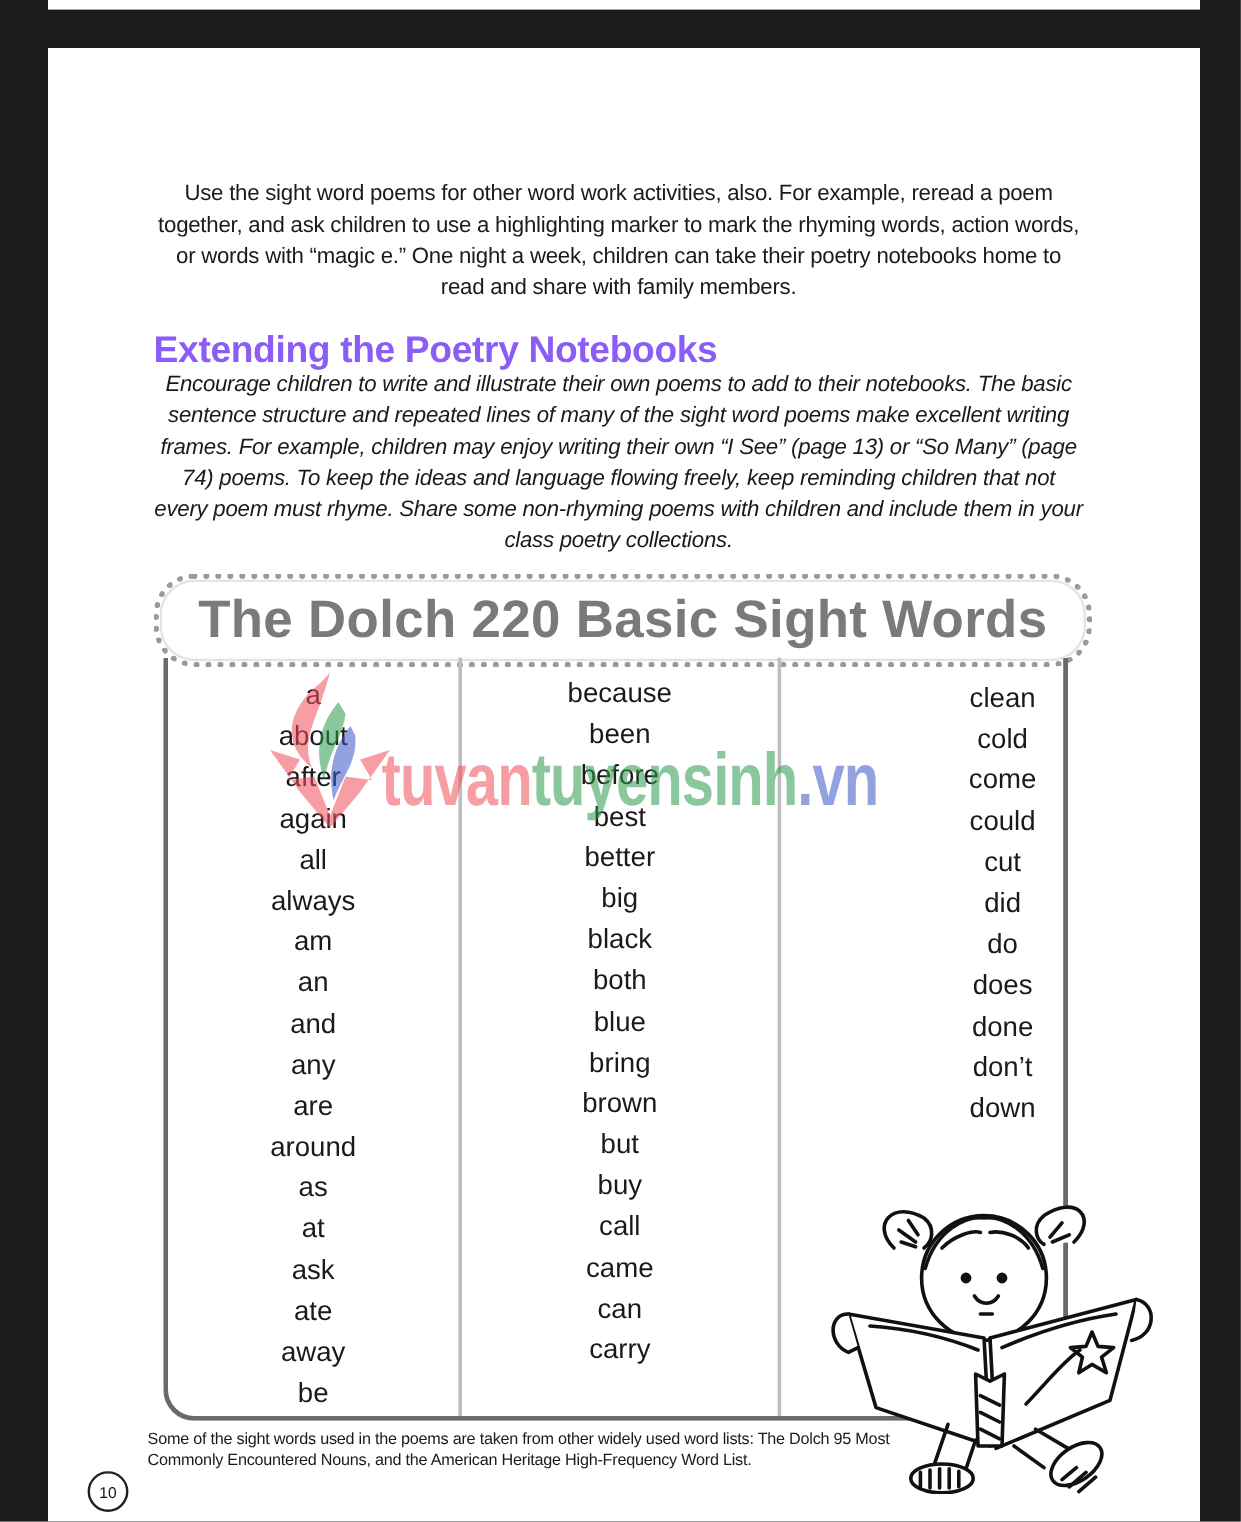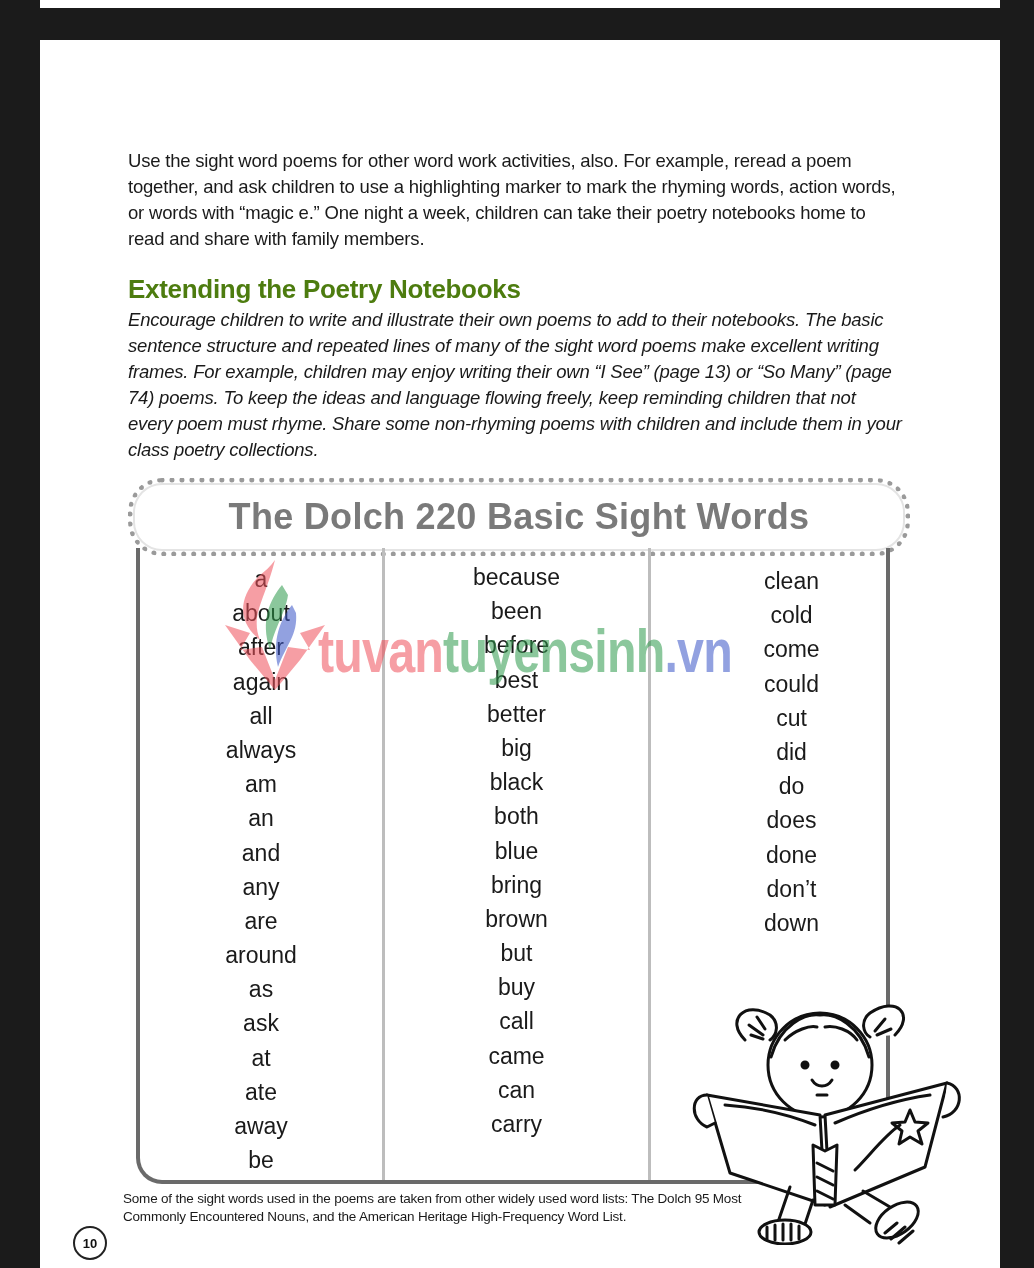--- a/index.html
+++ b/index.html
@@ -14,38 +14,39 @@
     background: #ffffff;
   }
   .page {
     position: absolute; left: 40px; top: 40px; width: 960px; height: 1228px;
     background: #ffffff; overflow: hidden;
   }
   .para {
     position: absolute; left: 88px; width: 775px;
     font-size: 18.5px; line-height: 26px; color: #1a1a1a;
     letter-spacing: -0.2px;
+    text-align: center;
   }
   .p1 { top: 108px; }
   .heading {
     position: absolute; left: 88px; top: 234px;
-    font-size: 26px; font-weight: bold; color: #4d7c0f;
+    font-size: 31px; font-weight: bold; color: #8b5cf6;
     letter-spacing: -0.3px;
   }
   .p2 { top: 267px; font-style: italic; }
 
   .title-banner {
     position: absolute; left: 88px; top: 438px; width: 772px; height: 68px;
     border: 5px dotted #9a9a9a; border-radius: 34px;
     background: #fff;
     box-shadow: 0 0 0 2px #e4e4e4 inset;
     display: flex; align-items: center; justify-content: center;
   }
   .title-text {
-    font-size: 36px; font-weight: bold; color: #7a7a7a;
+    font-size: 44px; font-weight: bold; color: #7a7a7a;
     letter-spacing: 0.3px;
   }
   .word-box {
     position: absolute; left: 96px; top: 508px; width: 746px; height: 632px;
     border-left: 4px solid #6a6a6a; border-right: 4px solid #6a6a6a;
     border-bottom: 4px solid #6a6a6a;
     border-bottom-left-radius: 26px; border-bottom-right-radius: 26px;
     background: transparent;
   }
   .col-divider {
@@ -56,21 +57,21 @@
   .word-col {
     position: absolute; top: 14px; list-style: none; margin: 0; padding: 0;
     text-align: center;
   }
   .word-col li {
     height: 34.2px; line-height: 34.2px;
     font-size: 23px; color: #1a1a1a;
   }
   .col1 { left: 0px; width: 242px; }
   .col2 { left: 245px; width: 263px; top: 12px; text-align: center; }
-  .col3 { left: 511px; width: 281px; top: 16px; }
+  .col3 { left: 511px; width: 281px; top: 16px; padding-left: 44px; }
 
   .watermark {
     position: absolute; left: 180px; top: 515px; height: 140px; width: 560px;
     pointer-events: none;
   }
   .wm-logo { position: absolute; left: 0; top: 0; width: 110px; height: 140px; opacity: 0.55; }
   .wm-text {
     position: absolute; left: 98px; top: 60px;
     font-size: 62px; font-weight: bold; letter-spacing: -1px;
     font-family: "Liberation Sans", sans-serif;
@@ -82,21 +83,21 @@
   .wm-c { color: #3a55c8; }
 
   .footnote {
     position: absolute; left: 83px; top: 1150px; width: 620px;
     font-size: 13.5px; line-height: 18px; color: #1a1a1a; letter-spacing: -0.2px;
   }
   .page-number {
     position: absolute; left: 33px; top: 1186px; width: 30px; height: 30px;
     border: 2px solid #222; border-radius: 50%;
     display: flex; align-items: center; justify-content: center;
-    font-size: 13px; font-weight: bold; color: #111;
+    font-size: 13px; font-weight: normal; color: #111;
   }
   .illustration {
     position: absolute; left: 645px; top: 955px; width: 280px; height: 250px;
   }
 </style>
 </head>
 <body>
 
 <div class="prev-page"></div>
 
@@ -123,22 +124,22 @@
       <li>again</li>
       <li>all</li>
       <li>always</li>
       <li>am</li>
       <li>an</li>
       <li>and</li>
       <li>any</li>
       <li>are</li>
       <li>around</li>
       <li>as</li>
+      <li>at</li>
       <li>ask</li>
-      <li>at</li>
       <li>ate</li>
       <li>away</li>
       <li>be</li>
     </ul>
 
     <ul class="word-col col2">
       <li>because</li>
       <li>been</li>
       <li>before</li>
       <li>best</li>

